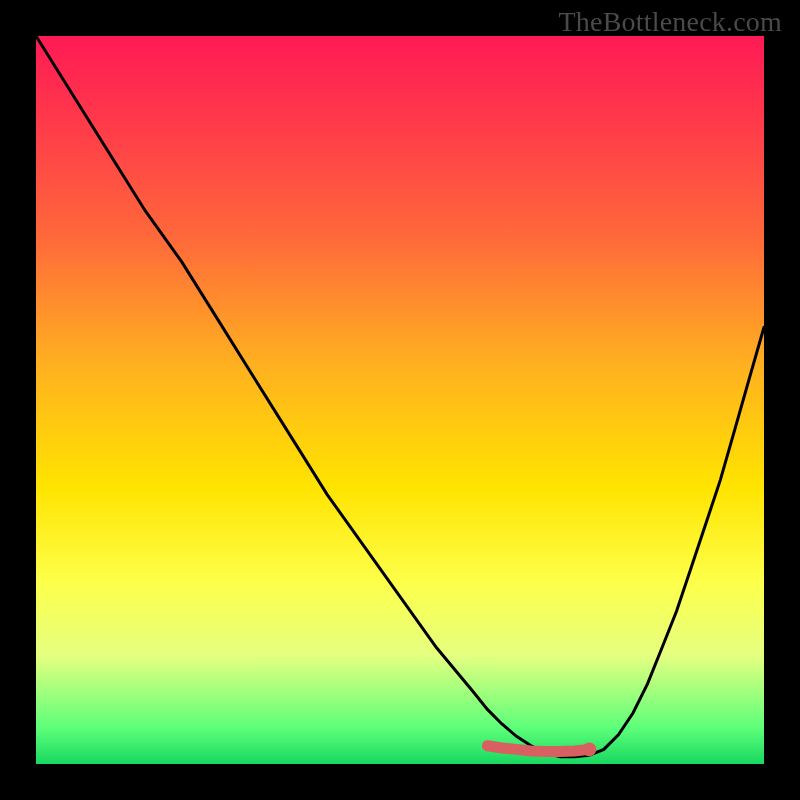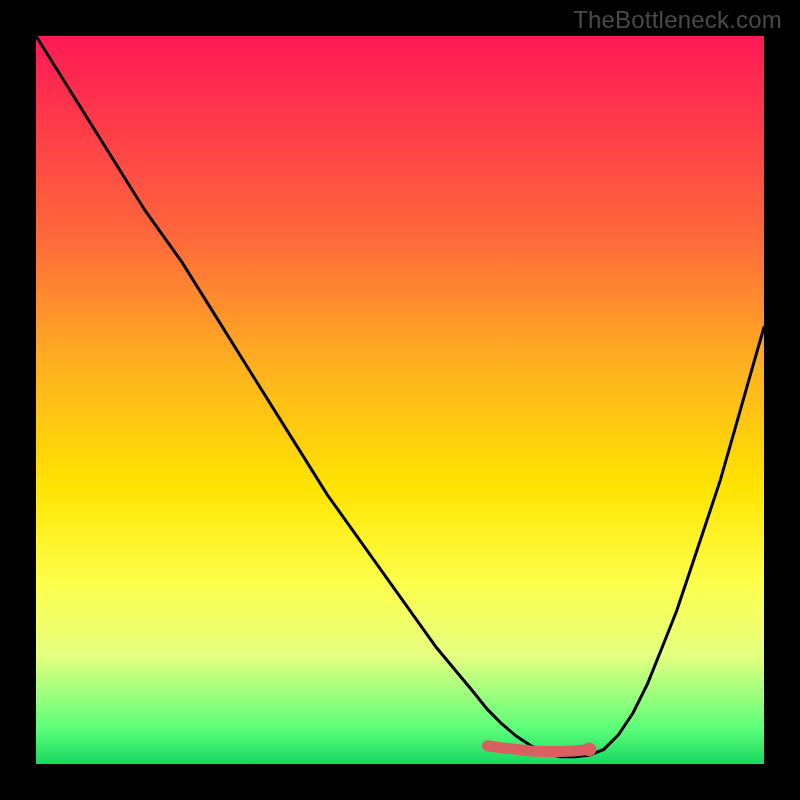--- a/index.html
+++ b/index.html
@@ -34,24 +34,25 @@
       #fdff4a 75%,
       #e6ff80 85%,
       #5eff7a 95%,
       #18d860 100%);
   }
   .watermark {
     position: absolute;
     top: 6px;
     right: 18px;
     color: #4a4a4a;
-    font-size: 24px;
+    font-size: 28px;
     font-weight: 500;
     letter-spacing: 0.2px;
     z-index: 20;
+    font-family: Liberation Serif, serif;
   }
   svg.curve {
     position: absolute;
     left: 0;
     top: 0;
     width: 728px;
     height: 728px;
     z-index: 10;
   }
 </style>

